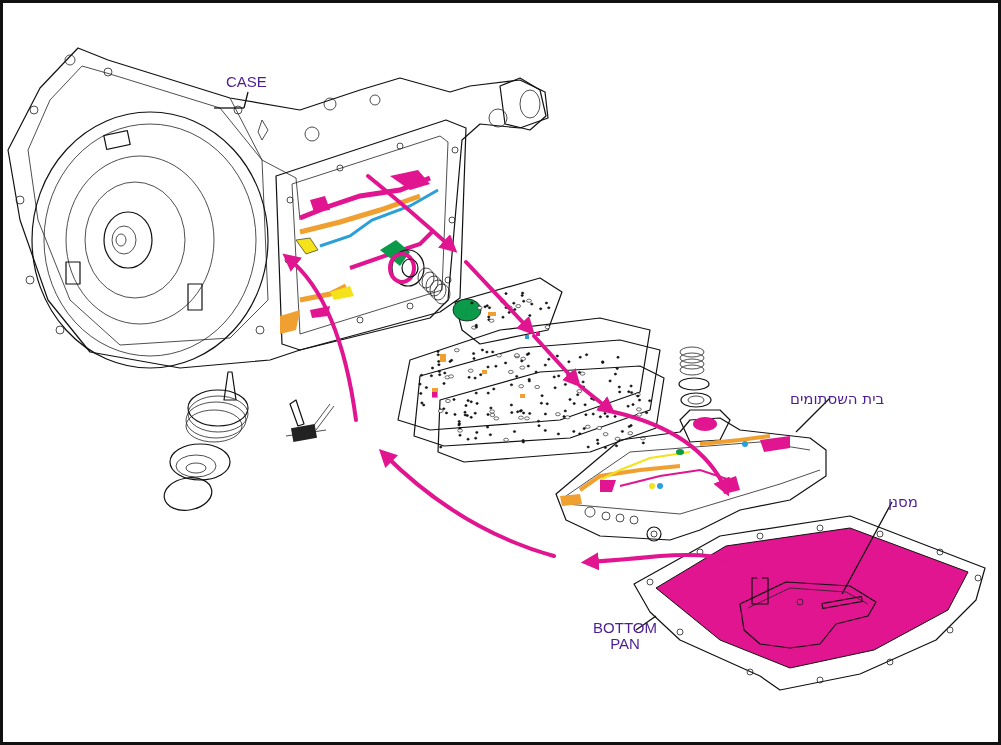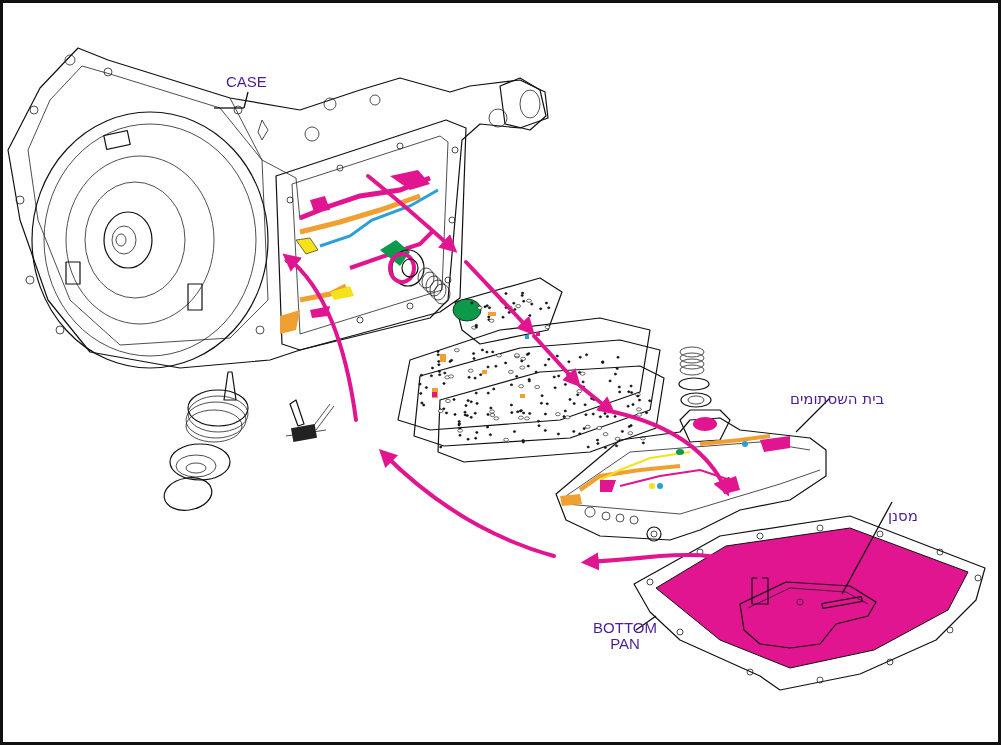--- a/index.html
+++ b/index.html
@@ -442,17 +442,17 @@
 
   <line class="leader" x1="248" y1="92" x2="244" y2="108"></line>
   <line class="leader" x1="244" y1="108" x2="214" y2="108"></line>
   <line class="leader" x1="830" y1="398" x2="796" y2="432"></line>
   <line class="leader" x1="892" y1="502" x2="842" y2="594"></line>
   <line class="leader" x1="636" y1="630" x2="656" y2="616"></line>
 </svg>
 
 <div class="lbl" style="left:226px; top:74px;">CASE</div>
 <div class="lbl heb" style="left:790px; top:376px;margin-top:15px;">בית השסתומים</div>
-<div class="lbl heb" style="left:888px; top:508px;">מסנן</div>
+<div class="lbl heb" style="left:888px; top:494px;">מסנן</div>
 <div class="lbl center" style="left:590px; top:620px; width:70px;">
   <div>BOTTOM</div>
   <div>PAN</div>
 </div>
 
 </body></html>

